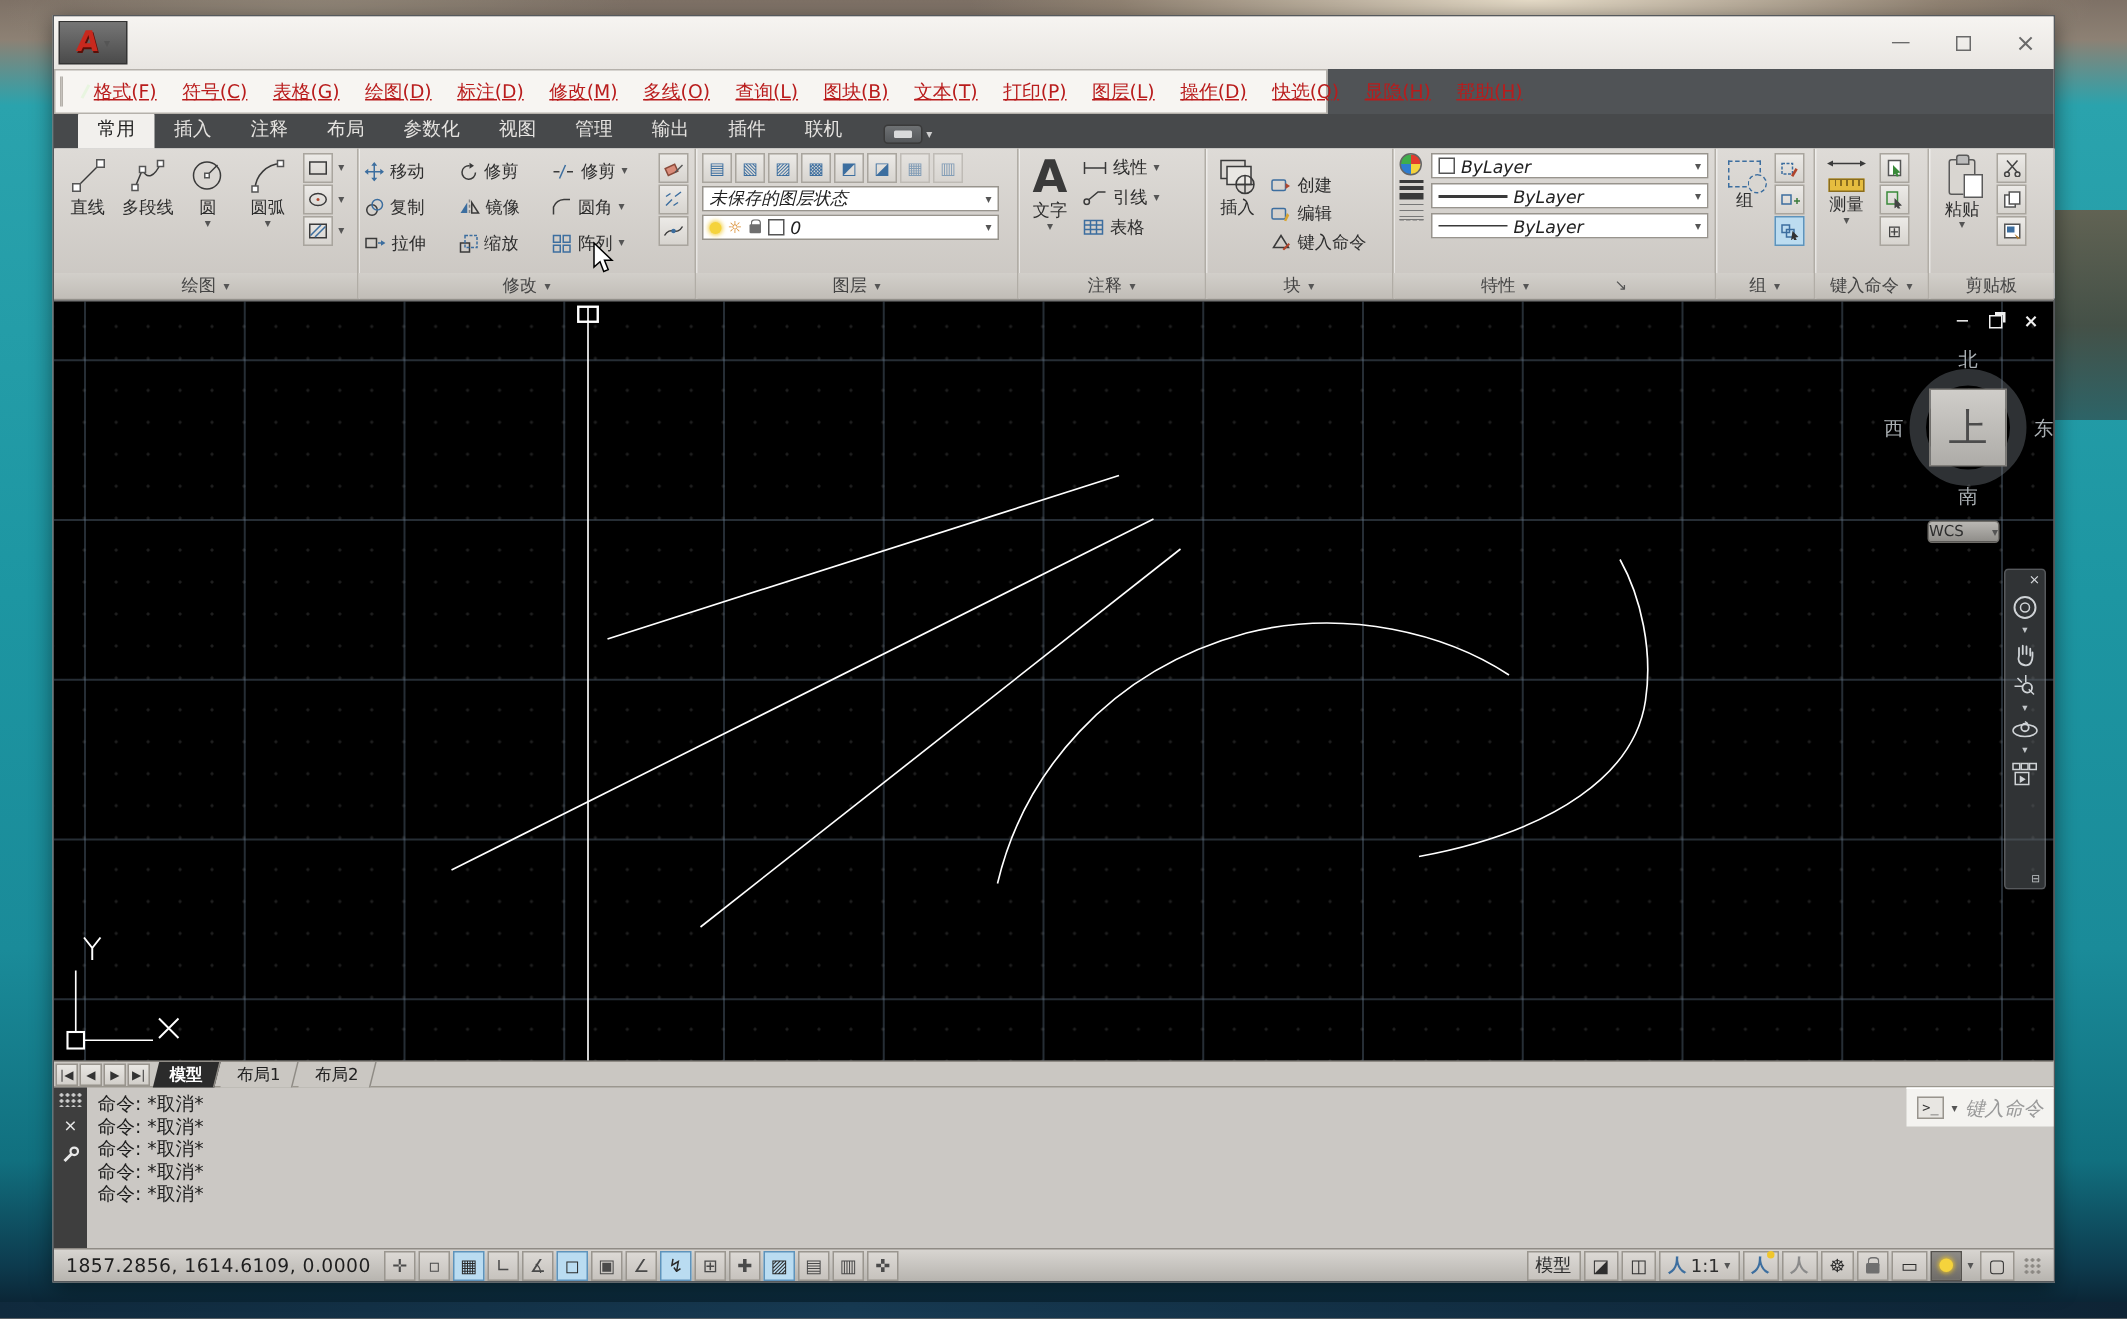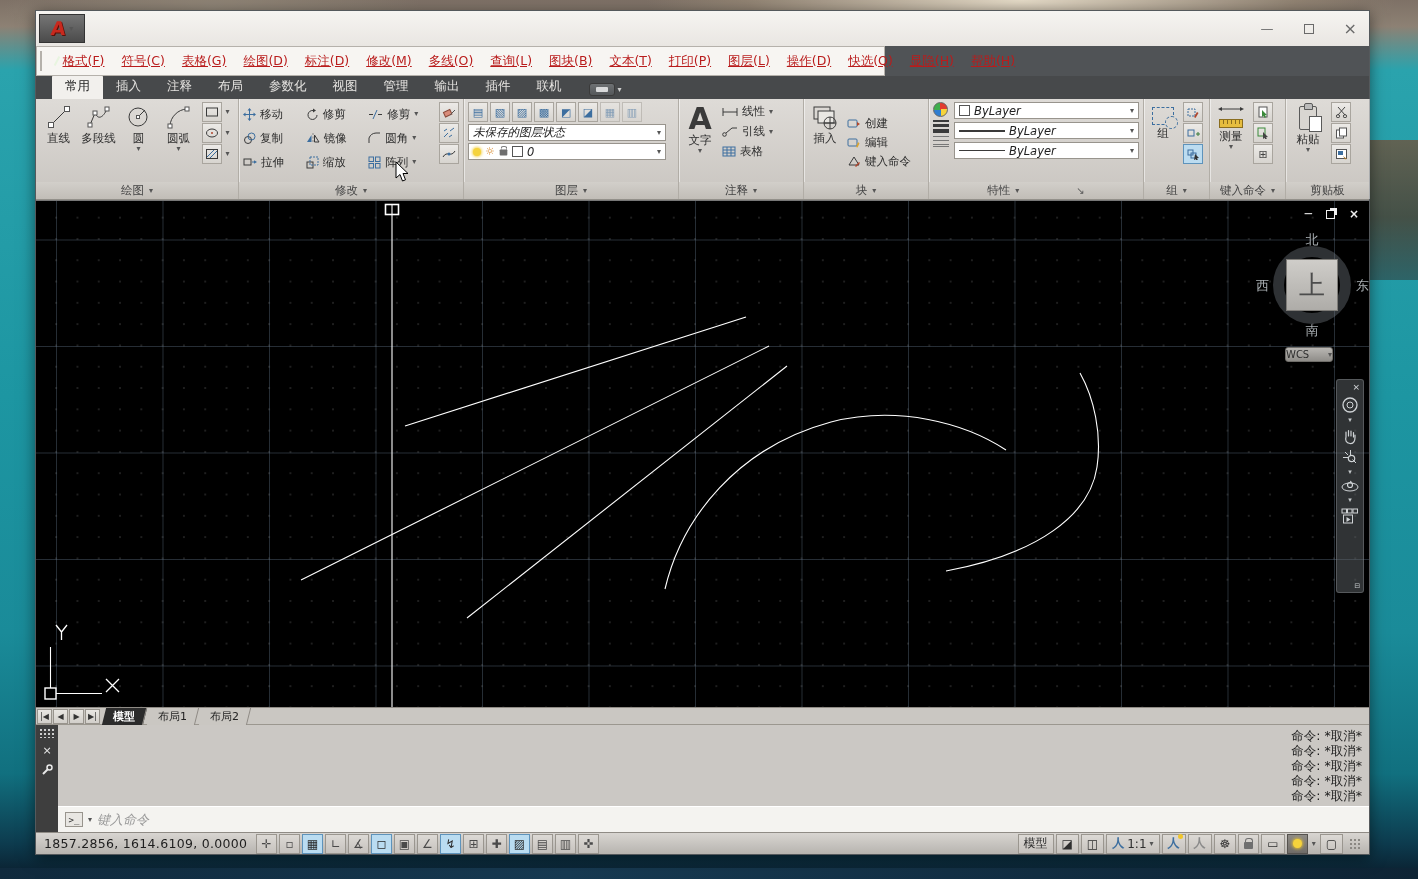--- a/index.html
+++ b/index.html
@@ -104,21 +104,21 @@
 .larr{width:15px;height:15px;border:1px solid #98948d;background:linear-gradient(#e8e6e2,#d2cfca);display:flex;align-items:center;justify-content:center;font-size:8px;color:#333;margin-left:1px;}
 .ltab{padding:1px 9px;border-right:1px solid #8f8b85;transform:skewX(-14deg);margin-left:4px;background:#cac7c2;}
 .ltab span{display:inline-block;transform:skewX(14deg);}
 .ltab.active{background:#2b2b2b;color:#fff;font-weight:bold;}
 
 
 .cmd{flex:0 0 108px;display:flex;background:#cbc8c4;border-top:1px solid #9b978f;}
 .cmdleft{width:22px;background:#3e3e3e;display:flex;flex-direction:column;align-items:center;color:#e8e8e8;}
 .cgrip{width:16px;height:10px;margin-top:3px;background:radial-gradient(#cfcfcf 1px,transparent 1.3px);background-size:4px 4px;}
 .cbtn{width:16px;height:16px;display:flex;align-items:center;justify-content:center;font-size:11px;margin-top:4px;}
-.cmdmain{flex:1;display:flex;flex-direction:column;text-align:right;}
+.cmdmain{flex:1;display:flex;flex-direction:row;}
 .chist{flex:1;padding:3px 7px;font-size:12.5px;color:#1c1c1c;font-family:"DejaVu Sans","DejaVu Sans Mono",sans-serif;}
 .chist div{line-height:15px;}
 .cinput{height:26px;background:#f4f3f0;border-top:1px solid #fff;display:flex;align-items:center;padding:0 7px;gap:5px;}
 .promptbox{min-width:18px;height:15px;border:1px solid #98948d;background:#e8e6e2;font-size:9px;color:#333;display:flex;align-items:center;justify-content:center;padding:0 2px;font-family:"DejaVu Sans Mono",monospace;}
 .ph{font-style:italic;color:#9a9a9a;font-size:13px;}
 
 
 .status{flex:1;background:linear-gradient(#d8d5d1,#b7b4af);display:flex;align-items:center;padding:0 8px;font-size:12.5px;color:#1e1e1e;border-top:1px solid #8f8b85;}
 .coords{width:212px;font-family:"DejaVu Sans",sans-serif;letter-spacing:.3px;}
 .toggle{width:21px;height:20px;border:1px solid #9a968f;background:linear-gradient(#dcd9d5,#c6c2bd);display:flex;align-items:center;justify-content:center;font-size:12px;color:#4a4a4a;margin-right:2px;flex:0 0 21px;}

